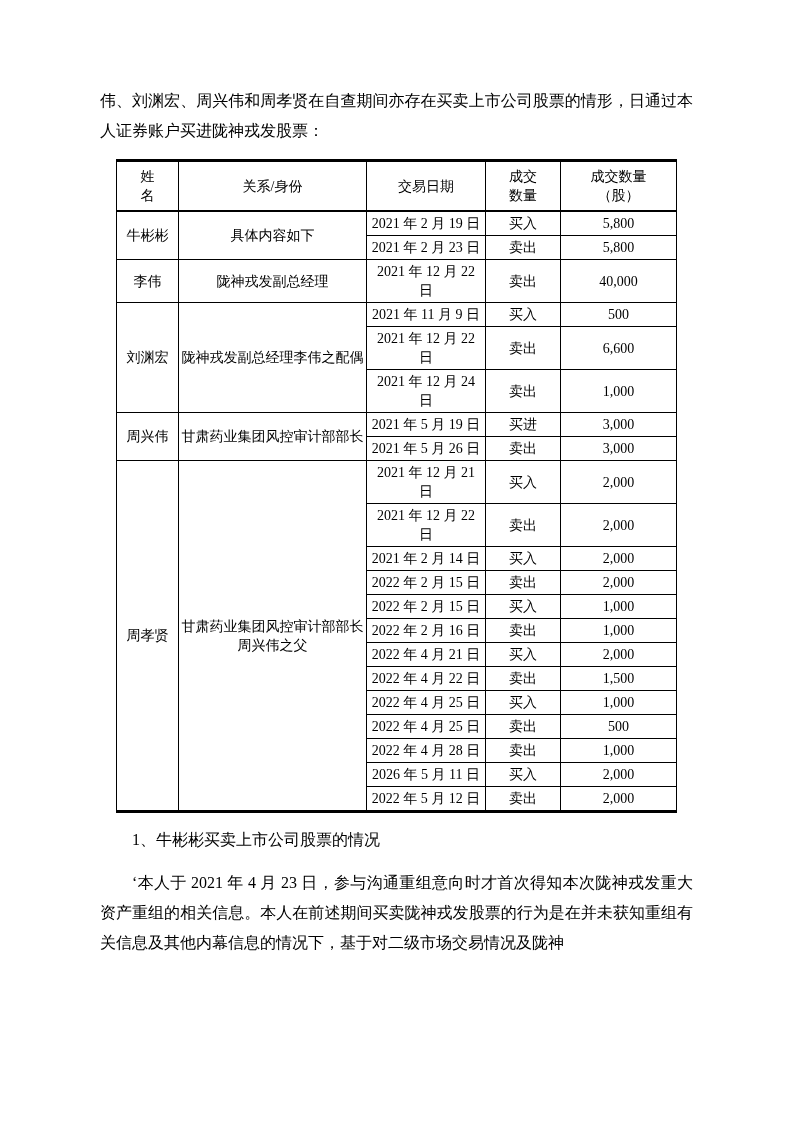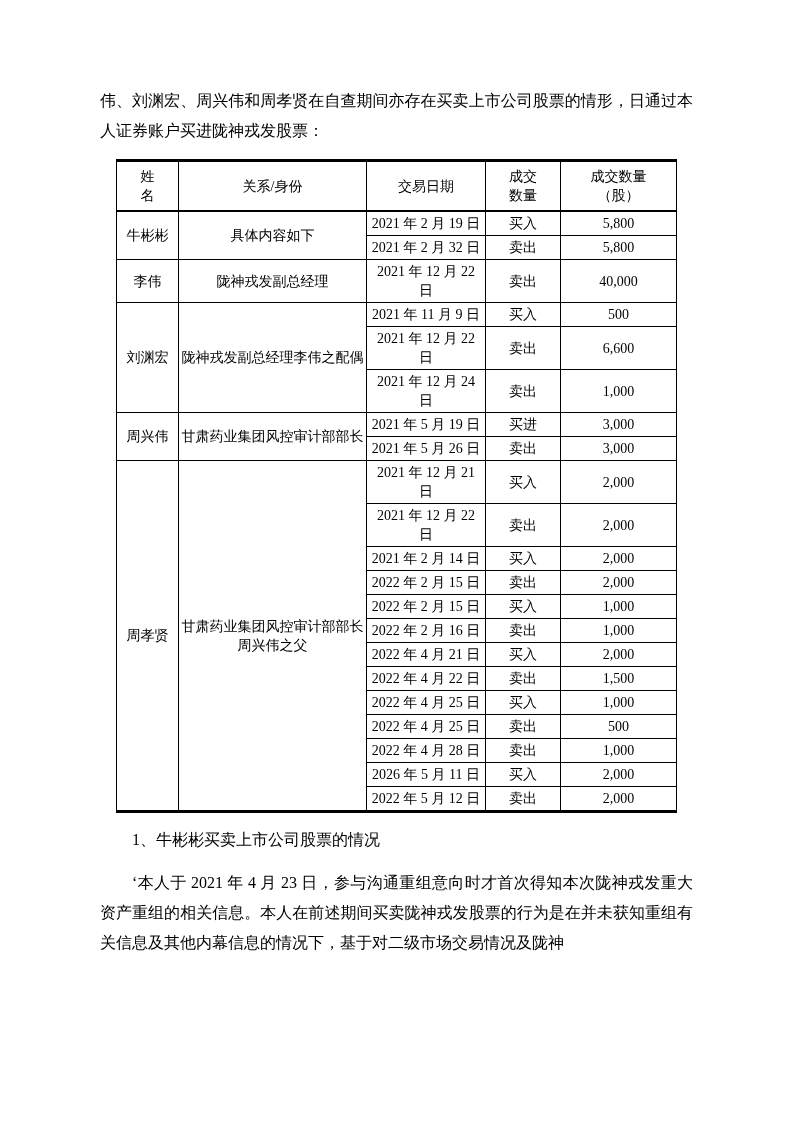--- a/index.html
+++ b/index.html
@@ -74,21 +74,21 @@
     </thead>
     <tbody id="table-body">
         <tr>
           <td rowspan="2">牛彬彬</td>
           <td rowspan="2">具体内容如下</td>
           <td>2021 年 2 月 19 日</td>
           <td>买入</td>
           <td>5,800</td>
         </tr>
         <tr>
-          <td>2021 年 2 月 32 日</td>
+          <td>2021 年 2 月 23 日</td>
           <td>卖出</td>
           <td>5,800</td>
         </tr>
         <tr>
           <td rowspan="1">李伟</td>
           <td rowspan="1">陇神戎发副总经理</td>
           <td>2021 年 12 月 22 日</td>
           <td>卖出</td>
           <td>40,000</td>
         </tr>

